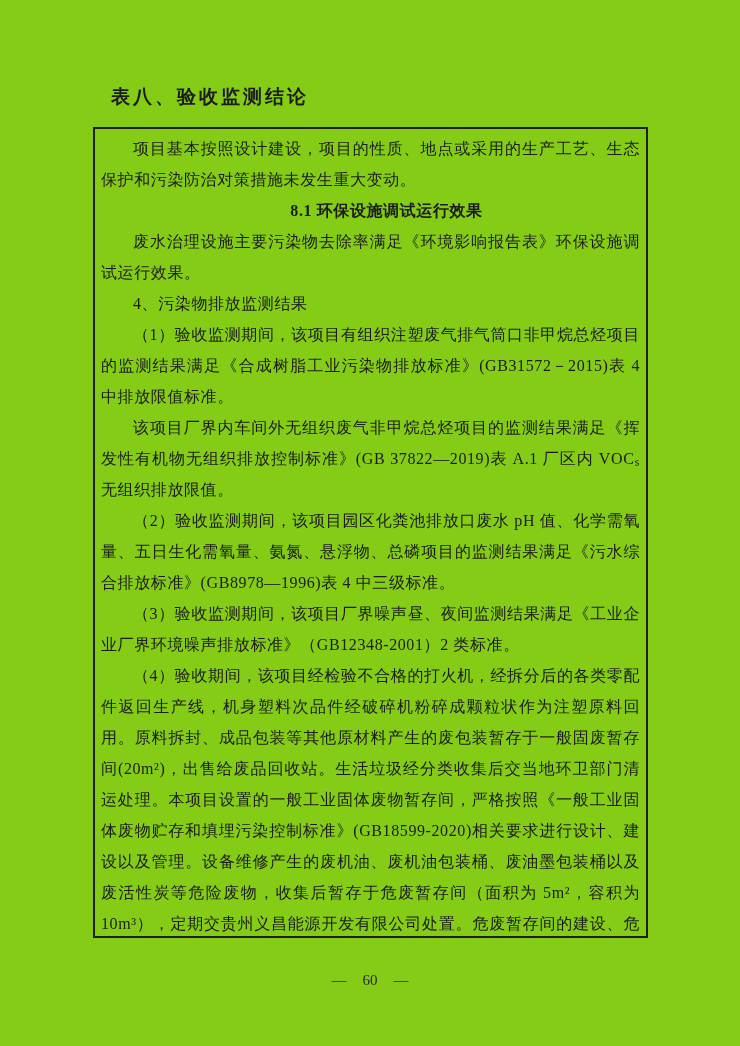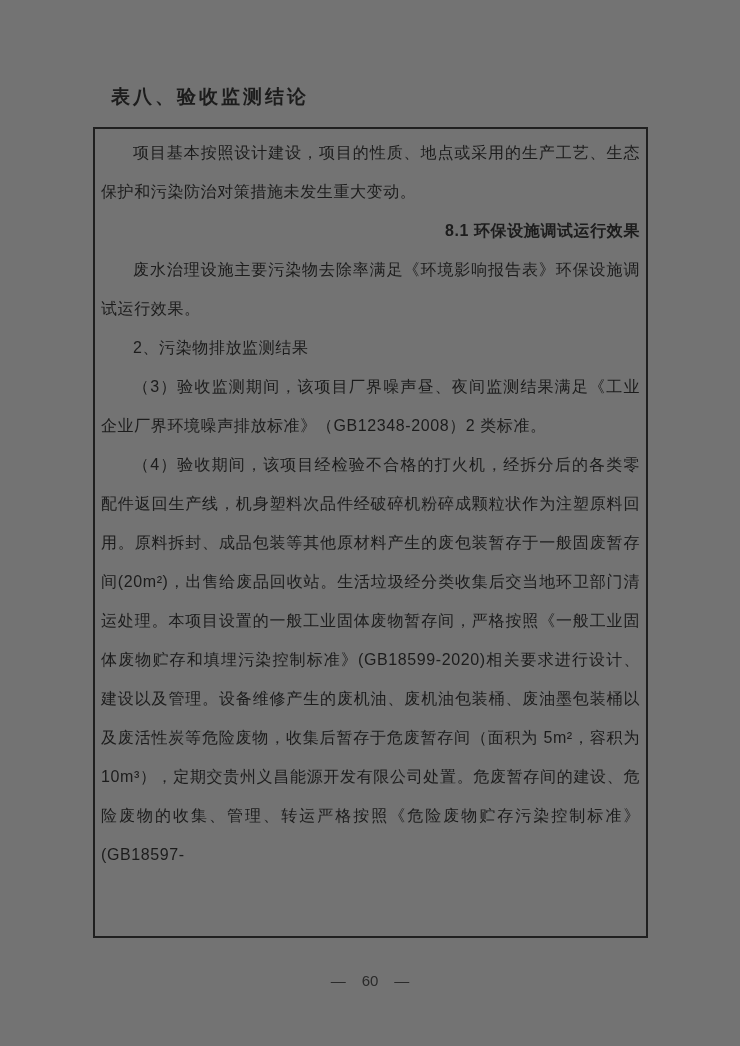--- a/index.html
+++ b/index.html
@@ -4,23 +4,23 @@
 <style>
   html, body {
     margin: 0;
     padding: 0;
     background: #ffffff;
   }
   .page {
     position: relative;
     width: 740px;
     height: 1046px;
-    background: #737373;
+    background: #84cc16;
     color: #1c1c1c;
-    font-family: Liberation Sans, sans-serif;
+    font-family: Liberation Serif, serif;
     overflow: hidden;
   }
   .doc-title {
     position: absolute;
     left: 111px;
     top: 84px;
     font-size: 19px;
     font-weight: bold;
     letter-spacing: 3px;
     white-space: nowrap;
@@ -32,28 +32,28 @@
     width: 555px;
     height: 811px;
     box-sizing: border-box;
     border: 2px solid #1f1f1f;
     padding: 4px 6px 0 6px;
     overflow: hidden;
   }
   .content-box p {
     margin: 0;
     font-size: 16px;
-    line-height: 39px;
+    line-height: 31px;
     text-align: justify;
     text-indent: 2em;
     letter-spacing: 0.6px;
   }
   .content-box p.heading {
     font-weight: bold;
-    text-align: right;
+    text-align: center;
   }
   .page-footer {
     position: absolute;
     left: 0;
     top: 972px;
     width: 100%;
     display: flex;
     justify-content: center;
     align-items: center;
     gap: 16px;
@@ -68,22 +68,25 @@
 <body>
 
 <div class="page">
 
   <div class="doc-title">表八、验收监测结论</div>
 
   <div class="content-box">
     <p>项目基本按照设计建设，项目的性质、地点或采用的生产工艺、生态保护和污染防治对策措施未发生重大变动。</p>
     <p class="heading">8.1 环保设施调试运行效果</p>
     <p>废水治理设施主要污染物去除率满足《环境影响报告表》环保设施调试运行效果。</p>
-    <p>2、污染物排放监测结果</p>
-    <p>（3）验收监测期间，该项目厂界噪声昼、夜间监测结果满足《工业企业厂界环境噪声排放标准》（GB12348-2008）2 类标准。</p>
+    <p>4、污染物排放监测结果</p>
+    <p>（1）验收监测期间，该项目有组织注塑废气排气筒口非甲烷总烃项目的监测结果满足《合成树脂工业污染物排放标准》(GB31572－2015)表 4 中排放限值标准。</p>
+    <p>该项目厂界内车间外无组织废气非甲烷总烃项目的监测结果满足《挥发性有机物无组织排放控制标准》(GB 37822—2019)表 A.1 厂区内 VOCₛ无组织排放限值。</p>
+    <p>（2）验收监测期间，该项目园区化粪池排放口废水 pH 值、化学需氧量、五日生化需氧量、氨氮、悬浮物、总磷项目的监测结果满足《污水综合排放标准》(GB8978—1996)表 4 中三级标准。</p>
+    <p>（3）验收监测期间，该项目厂界噪声昼、夜间监测结果满足《工业企业厂界环境噪声排放标准》（GB12348-2001）2 类标准。</p>
     <p>（4）验收期间，该项目经检验不合格的打火机，经拆分后的各类零配件返回生产线，机身塑料次品件经破碎机粉碎成颗粒状作为注塑原料回用。原料拆封、成品包装等其他原材料产生的废包装暂存于一般固废暂存间(20m²)，出售给废品回收站。生活垃圾经分类收集后交当地环卫部门清运处理。本项目设置的一般工业固体废物暂存间，严格按照《一般工业固体废物贮存和填埋污染控制标准》(GB18599-2020)相关要求进行设计、建设以及管理。设备维修产生的废机油、废机油包装桶、废油墨包装桶以及废活性炭等危险废物，收集后暂存于危废暂存间（面积为 5m²，容积为 10m³），定期交贵州义昌能源开发有限公司处置。危废暂存间的建设、危险废物的收集、管理、转运严格按照《危险废物贮存污染控制标准》(GB18597-</p>
   </div>
 
   <div class="page-footer">
     <span class="footer-dash">—</span>
     <span>60</span>
     <span class="footer-dash">—</span>
   </div>
 
 </div>

